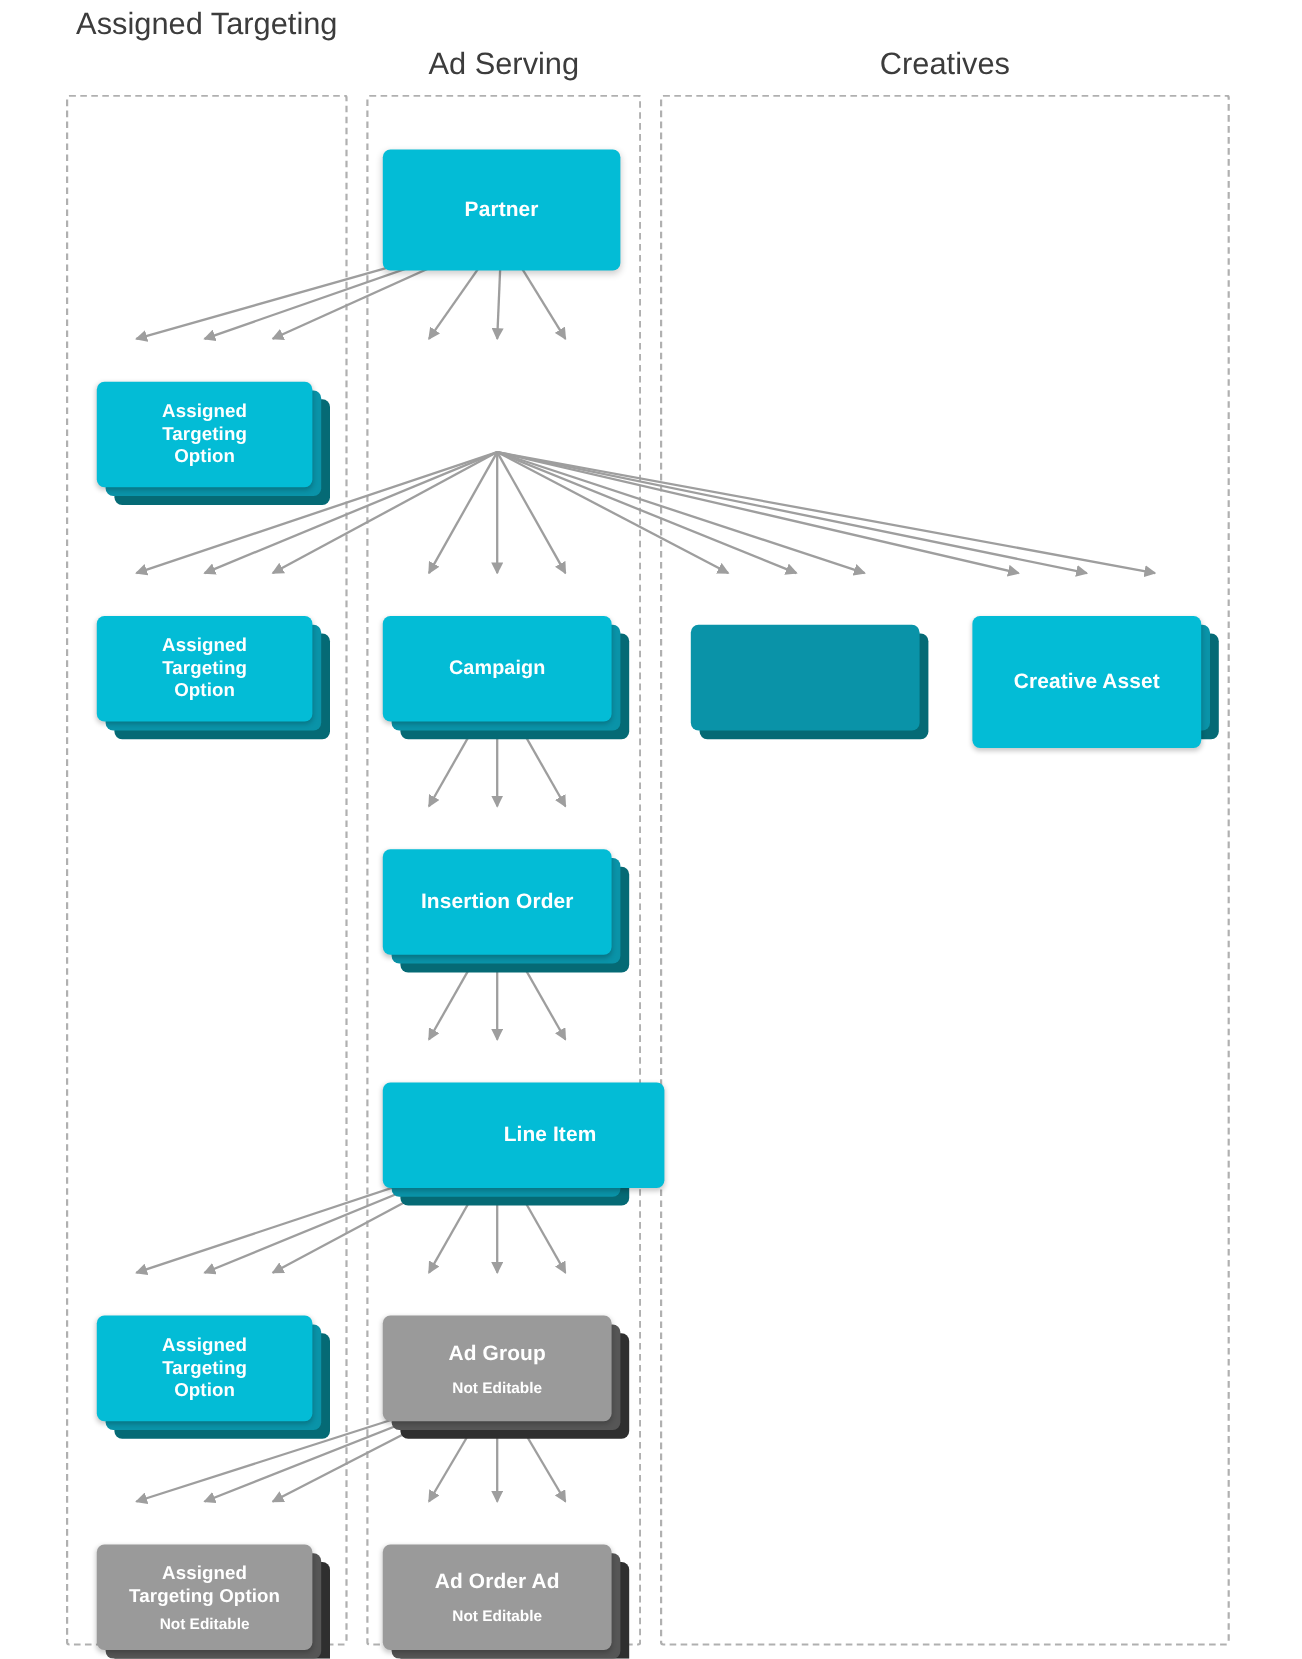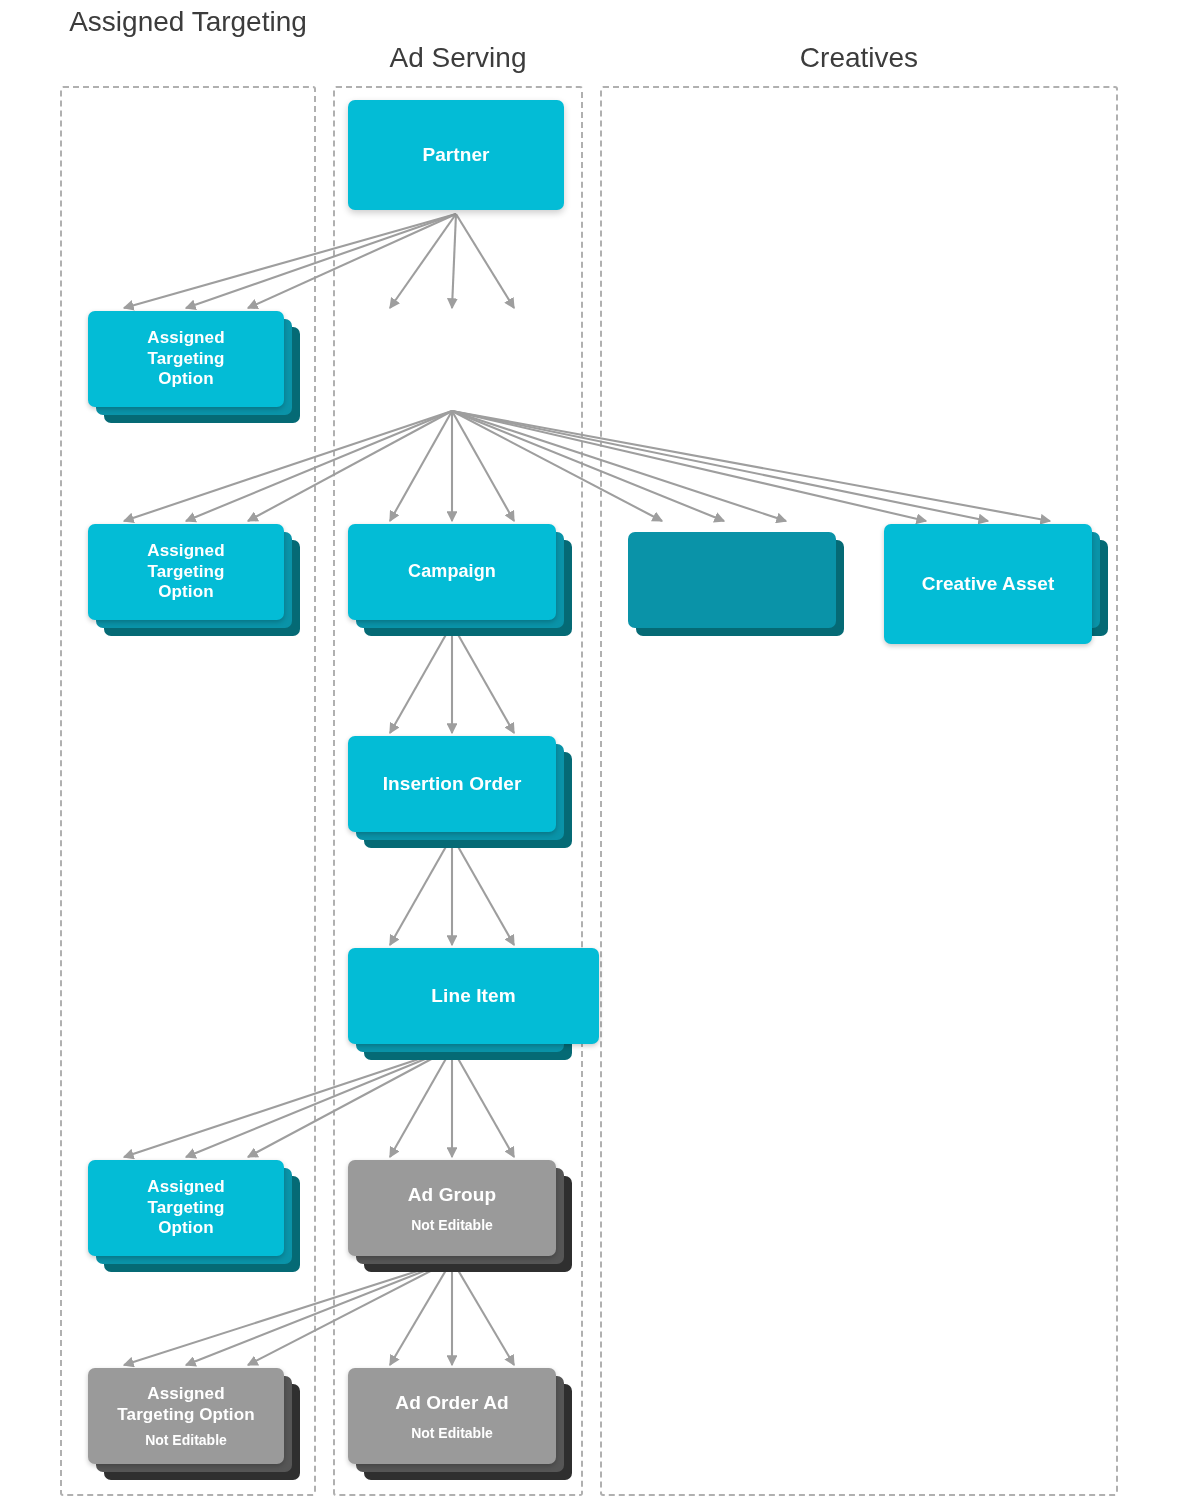--- a/index.html
+++ b/index.html
@@ -50,20 +50,21 @@
   }
 
   
   .node {
     position: absolute;
     box-sizing: border-box;
   }
   .layer {
     position: absolute;
     border-radius: 7px;
+    margin-top: 36px;
   }
   .layer.back  { }
   .layer.mid   { }
   .layer.front {
     display: flex;
     flex-direction: column;
     align-items: center;
     justify-content: center;
     box-shadow: 0 2px 5px rgba(0,0,0,0.22);
   }
@@ -211,21 +212,21 @@
     <div class="layer back" style="left:16px; top:16px; width:208px; height:96px;"></div>
     <div class="layer mid" style="left:8px; top:8px; width:208px; height:96px;"></div>
     <div class="layer front" style="left:0; top:0; width:208px; height:96px;">
       <div class="node-title" style="font-size:19px;">Insertion Order</div>
     </div>
   </div>
 
   <div class="node cyan" style="left:348px; top:948px; width:232px; height:116px;">
     <div class="layer back" style="left:16px; top:16px; width:208px; height:96px;"></div>
     <div class="layer mid" style="left:8px; top:8px; width:208px; height:96px;"></div>
-    <div class="layer front" style="left:0; top:0; width:251px; height:96px;">
+    <div class="layer front" style="left:0; top:0; width:208px; height:96px;padding-left:48px;">
       <div class="node-title" style="font-size:19px;">Line Item</div>
     </div>
   </div>
 
   <div class="node cyan" style="left:88px; top:1160px; width:216px; height:116px;">
     <div class="layer back" style="left:16px; top:16px; width:196px; height:96px;"></div>
     <div class="layer mid" style="left:8px; top:8px; width:196px; height:96px;"></div>
     <div class="layer front" style="left:0; top:0; width:196px; height:96px;">
       <div class="node-title" style="font-size:17px;">Assigned
 Targeting

